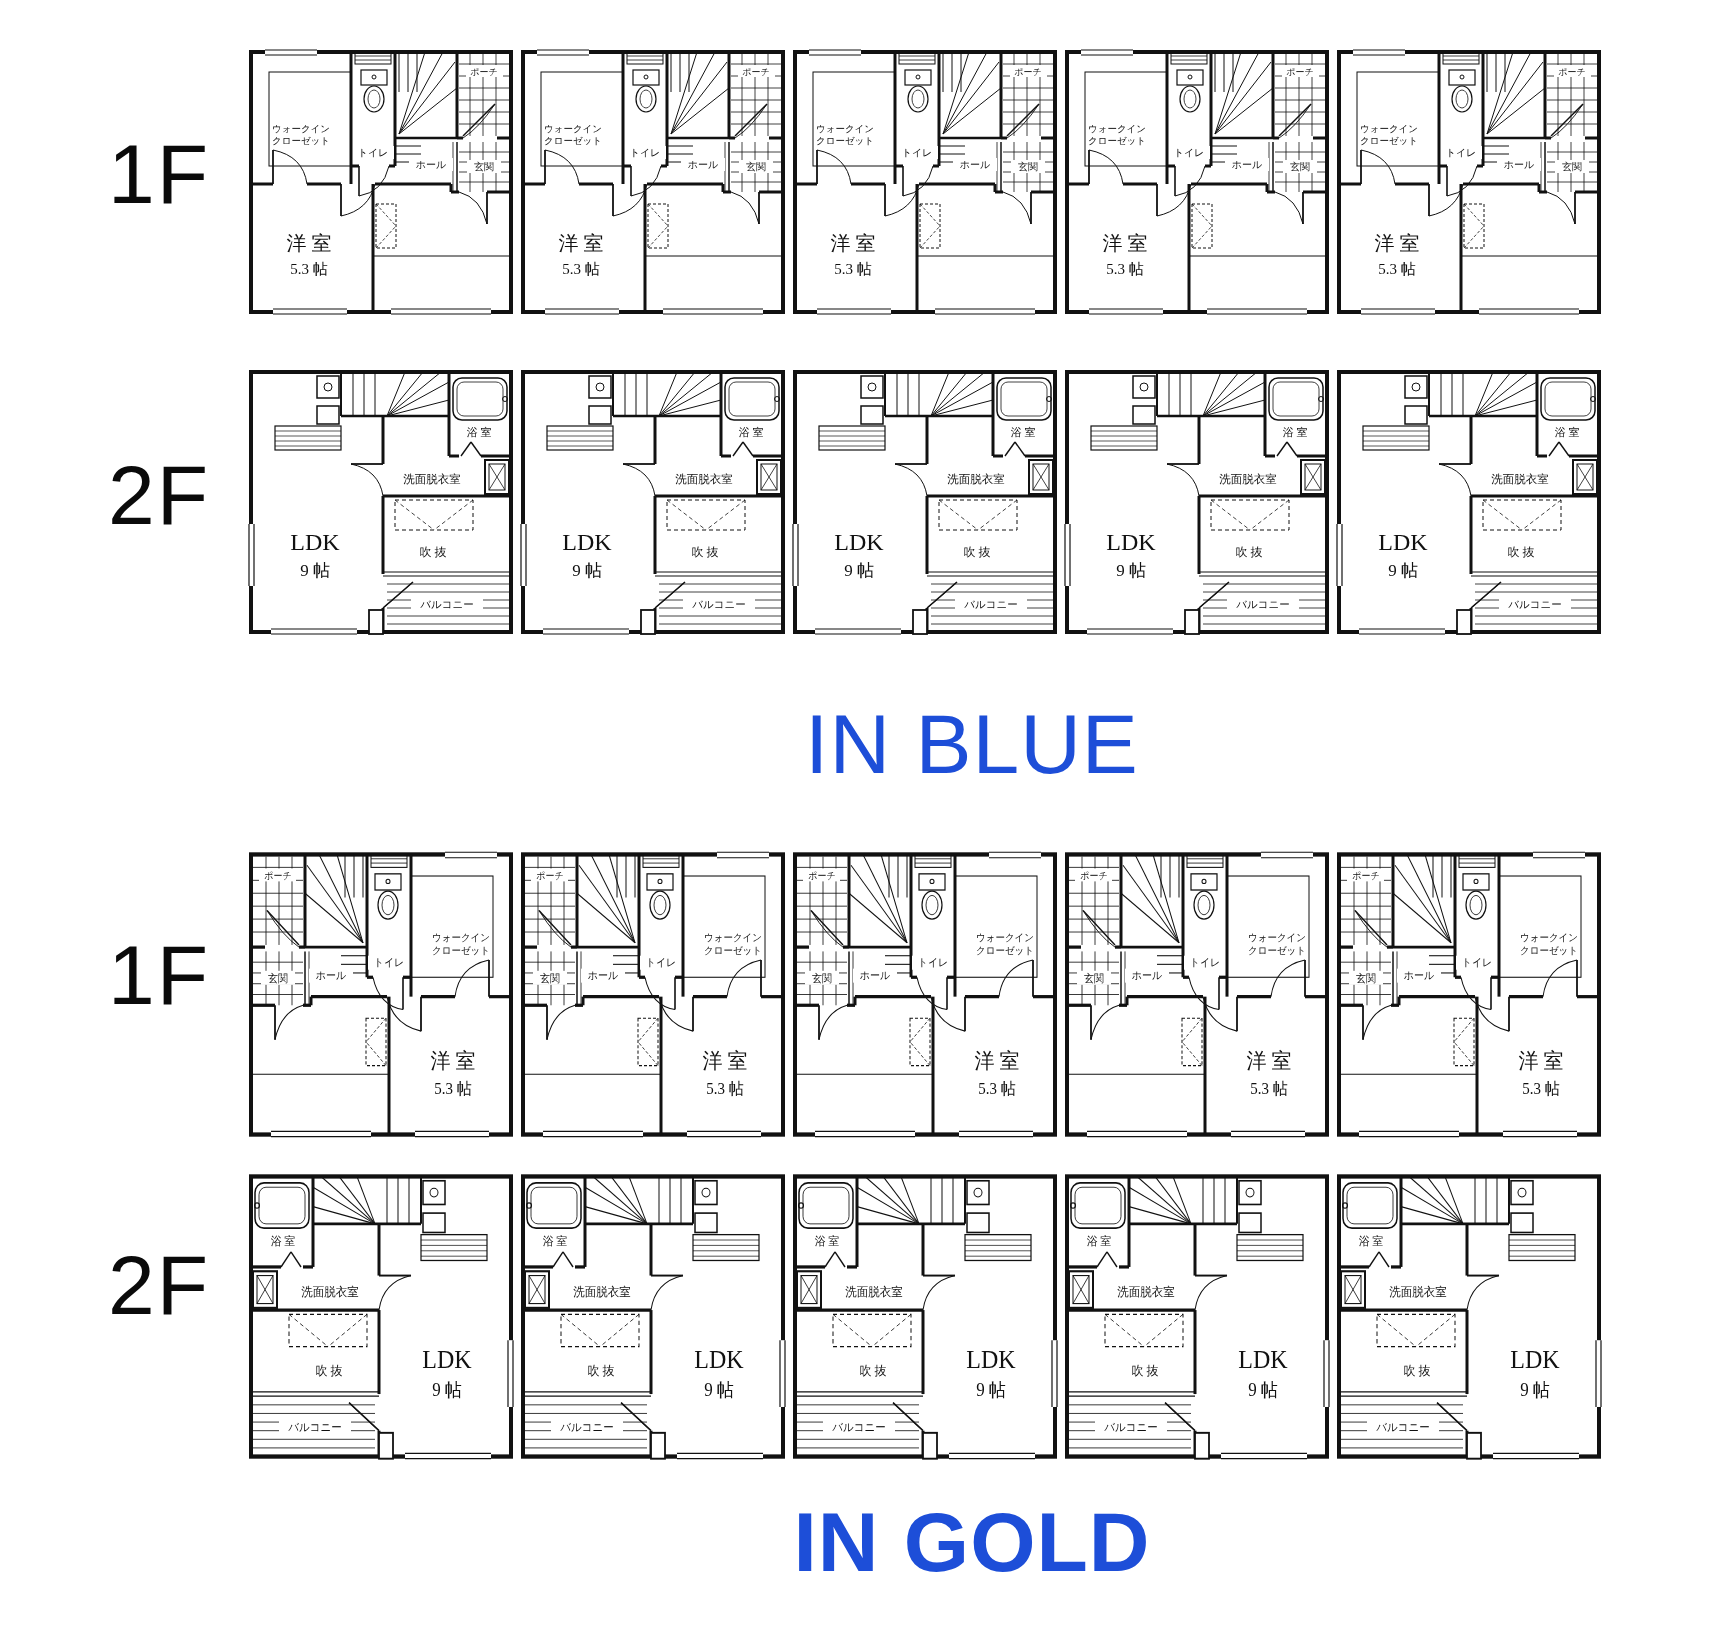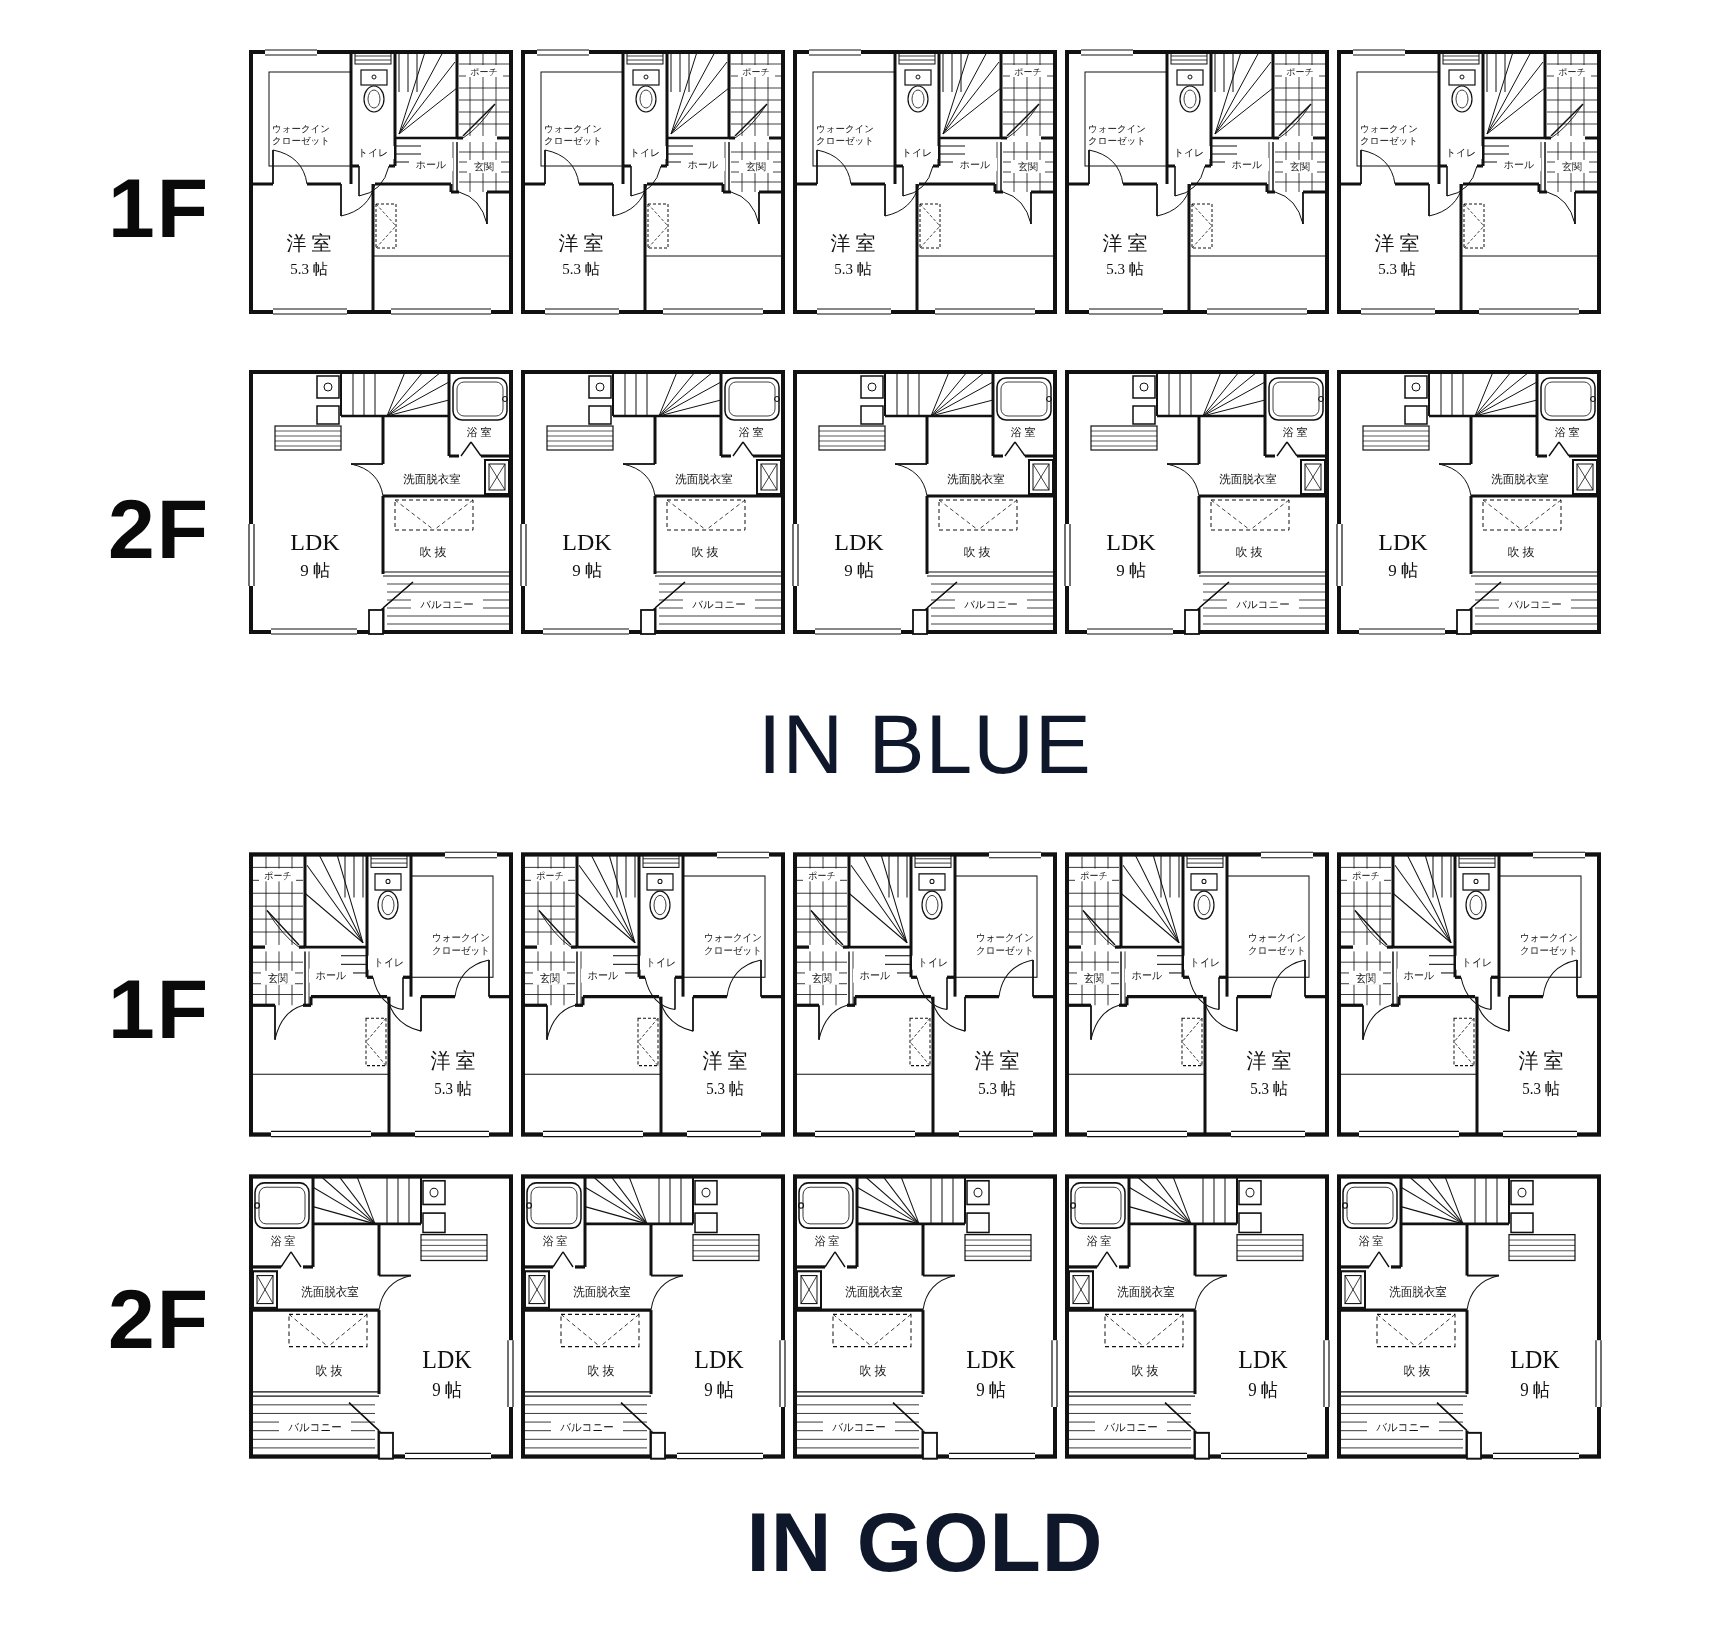--- a/index.html
+++ b/index.html
@@ -1,21 +1,21 @@
 <!DOCTYPE html>
 <html><head>
 <meta charset="utf-8">
 <style>
   html,body{margin:0;padding:0;background:#ffffff;}
   .sheet{position:relative;width:1720px;height:1642px;background:#fff;overflow:hidden;
          font-family:"Liberation Sans",sans-serif;}
-  .floor-label{position:absolute;left:108px;font-size:84px;font-weight:700;color:#0a0a0a;
-               letter-spacing:2px;line-height:1;margin-top:34px;}
-  .building-title{position:absolute;left:925px;transform:translateX(-50%);font-size:84px;
-                  font-weight:400;color:#0f172a;letter-spacing:1px;line-height:1;white-space:nowrap;}
+  .floor-label{position:absolute;left:108px;font-size:84px;font-weight:400;color:#0a0a0a;
+               letter-spacing:2px;line-height:1;}
+  .building-title{position:absolute;left:972px;transform:translateX(-50%);font-size:84px;
+                  font-weight:400;color:#1d4ed8;letter-spacing:1px;line-height:1;white-space:nowrap;}
   .units{position:absolute;left:245px;display:flex;}
   .unit-svg{display:block;}
   .unit-svg text{font-family:"Liberation Serif","DejaVu Serif",serif;fill:#111;}
 </style>
 </head>
 <body>
 
 <div class="sheet">
 
   <section>

